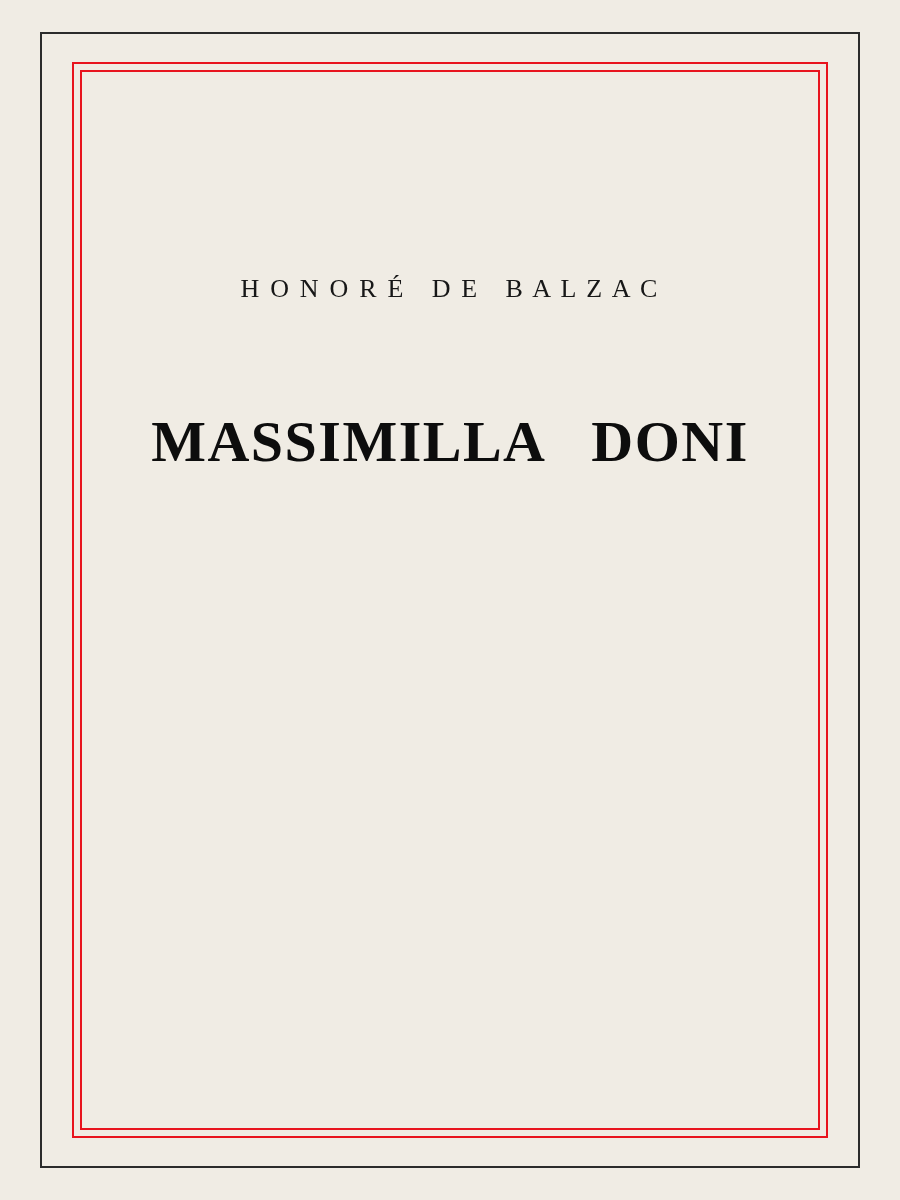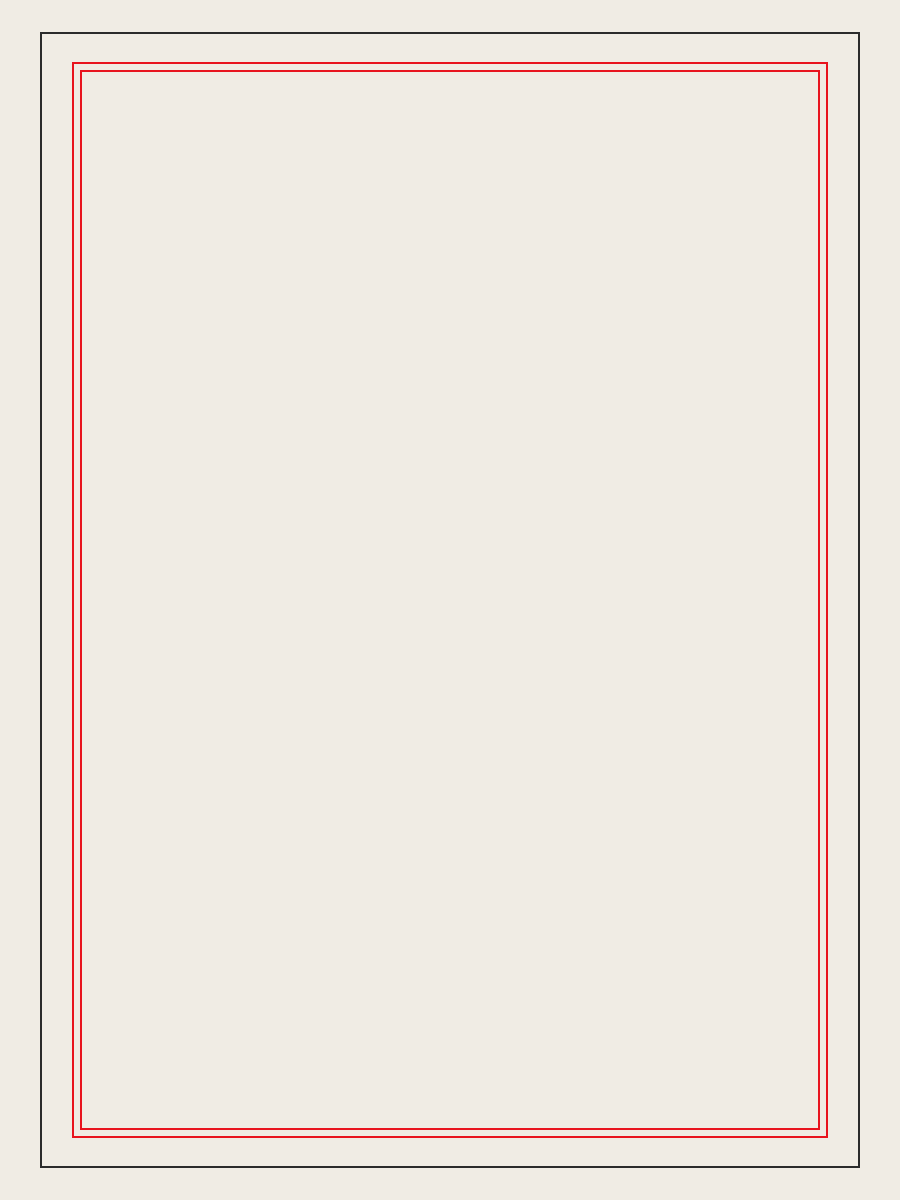--- a/index.html
+++ b/index.html
@@ -103,17 +103,19 @@
 </head>
 <body>
 
 <div class="page">
 
   <div class="frame-outer"></div>
   <div class="frame-red-outer"></div>
   <div class="frame-red-inner"></div>
 
   <div class="content">
+    <div class="author">H O N O R É   D E   B A L Z A C</div>
 
+    <div class="title">MASSIMILLA   DONI</div>
 
   </div>
 
 </div>
 
 </body></html>

